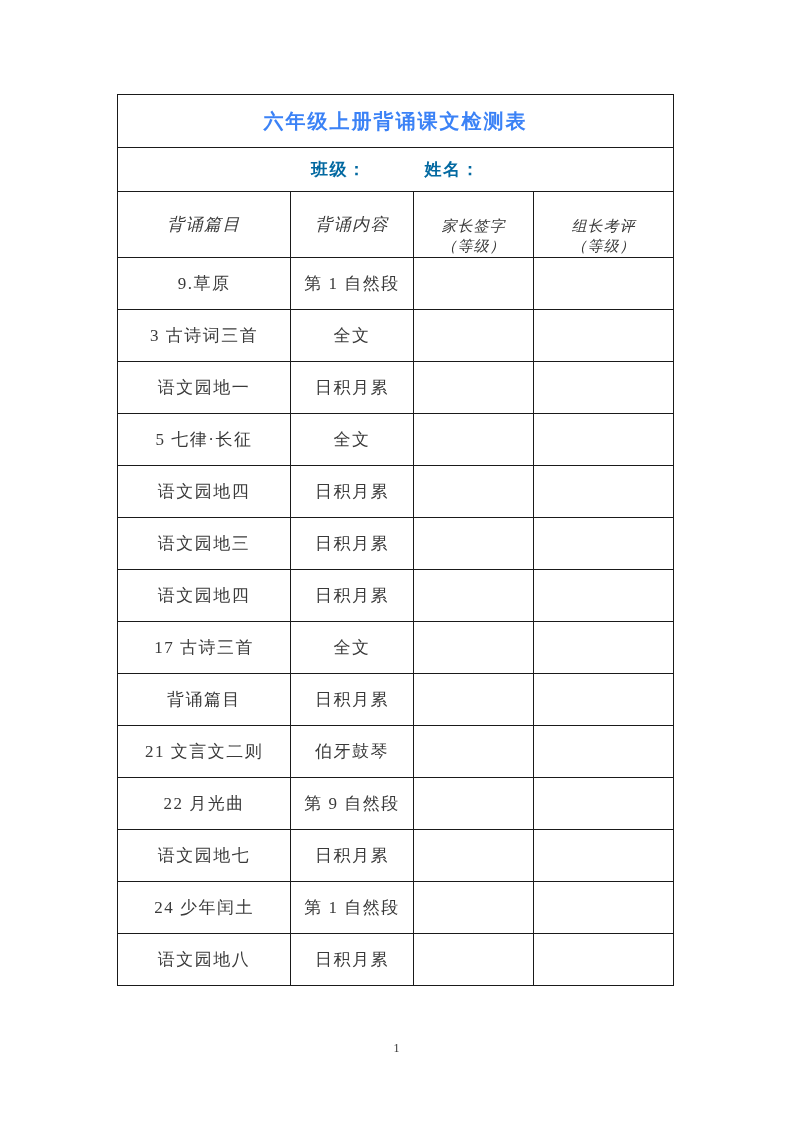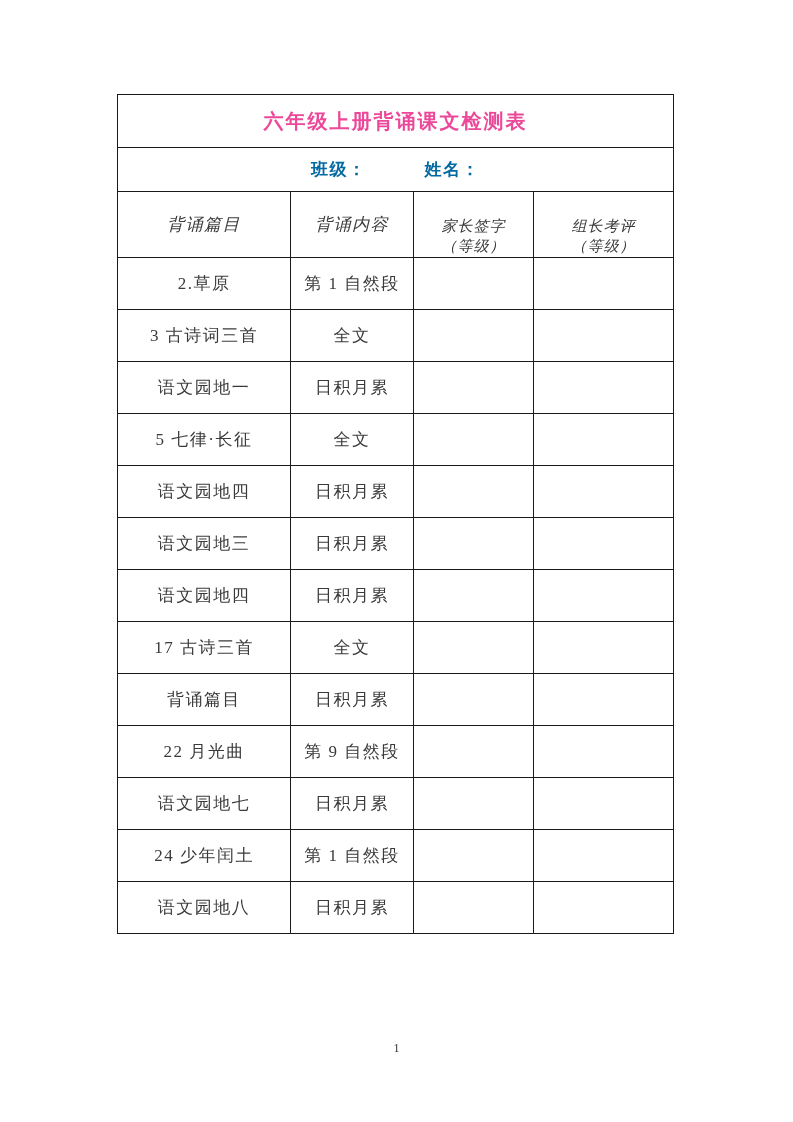--- a/index.html
+++ b/index.html
@@ -32,21 +32,21 @@
     padding: 0;
     color: #3a3a3a;
     font-size: 17px;
     letter-spacing: 1.5px;
     overflow: hidden;
   }
   tr.title-row { height: 53px; }
   tr.title-row td {
     font-size: 20px;
     font-weight: bold;
-    color: #ec4899;
+    color: #3b82f6;
     letter-spacing: 2px;
   }
   tr.class-row { height: 44px; }
   tr.class-row td {
     font-weight: bold;
     color: #0369a1;
     font-size: 17px;
   }
   .label-gap { display: inline-block; width: 58px; }
   tr.header-row { height: 52px; font-style: italic; }
@@ -96,21 +96,21 @@
         <td>
           <div class="hdr-two-line">
             <div>组长考评</div>
             <div>（等级）</div>
           </div>
         </td>
       </tr>
     </tbody>
     <tbody id="rows-container">
         <tr class="data-row">
-    <td>2.草原</td>
+    <td>9.草原</td>
     <td>第 1 自然段</td>
     <td></td>
     <td></td>
   </tr>
         <tr class="data-row">
     <td>3 古诗词三首</td>
     <td>全文</td>
     <td></td>
     <td></td>
   </tr>
@@ -150,20 +150,26 @@
     <td></td>
     <td></td>
   </tr>
         <tr class="data-row">
     <td>背诵篇目</td>
     <td>日积月累</td>
     <td></td>
     <td></td>
   </tr>
         <tr class="data-row">
+    <td>21 文言文二则</td>
+    <td>伯牙鼓琴</td>
+    <td></td>
+    <td></td>
+  </tr>
+        <tr class="data-row">
     <td>22 月光曲</td>
     <td>第 9 自然段</td>
     <td></td>
     <td></td>
   </tr>
         <tr class="data-row">
     <td>语文园地七</td>
     <td>日积月累</td>
     <td></td>
     <td></td>

